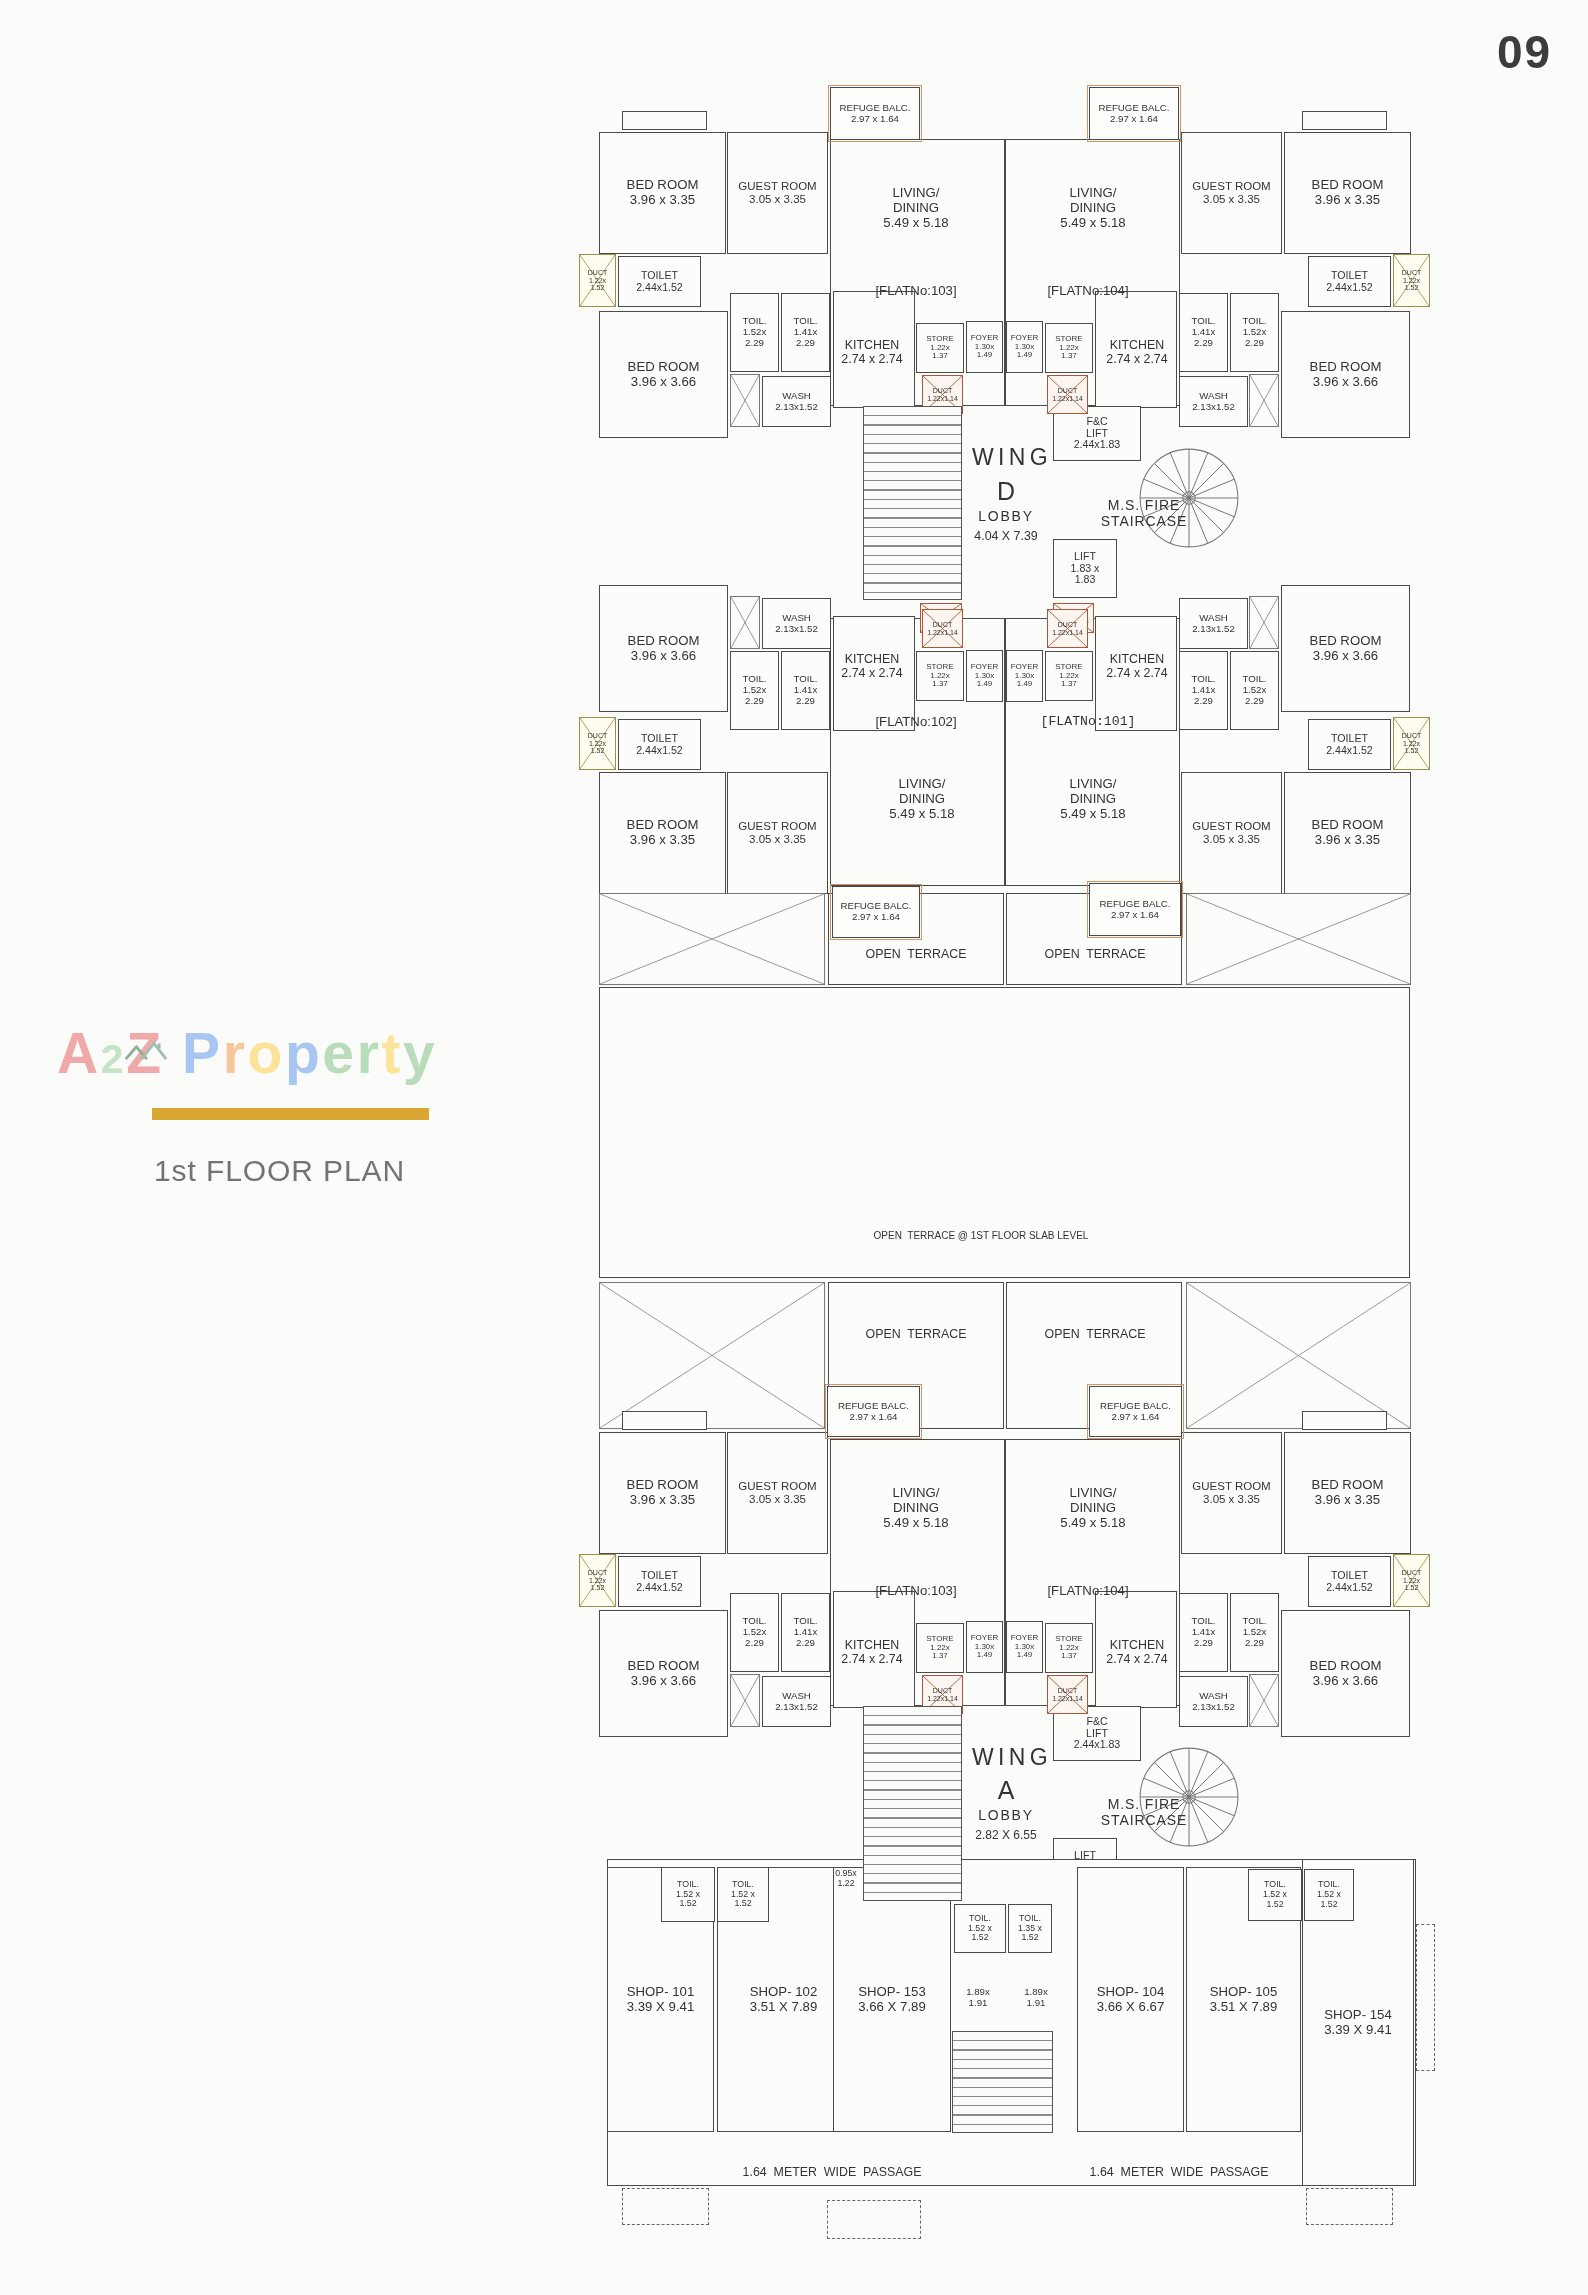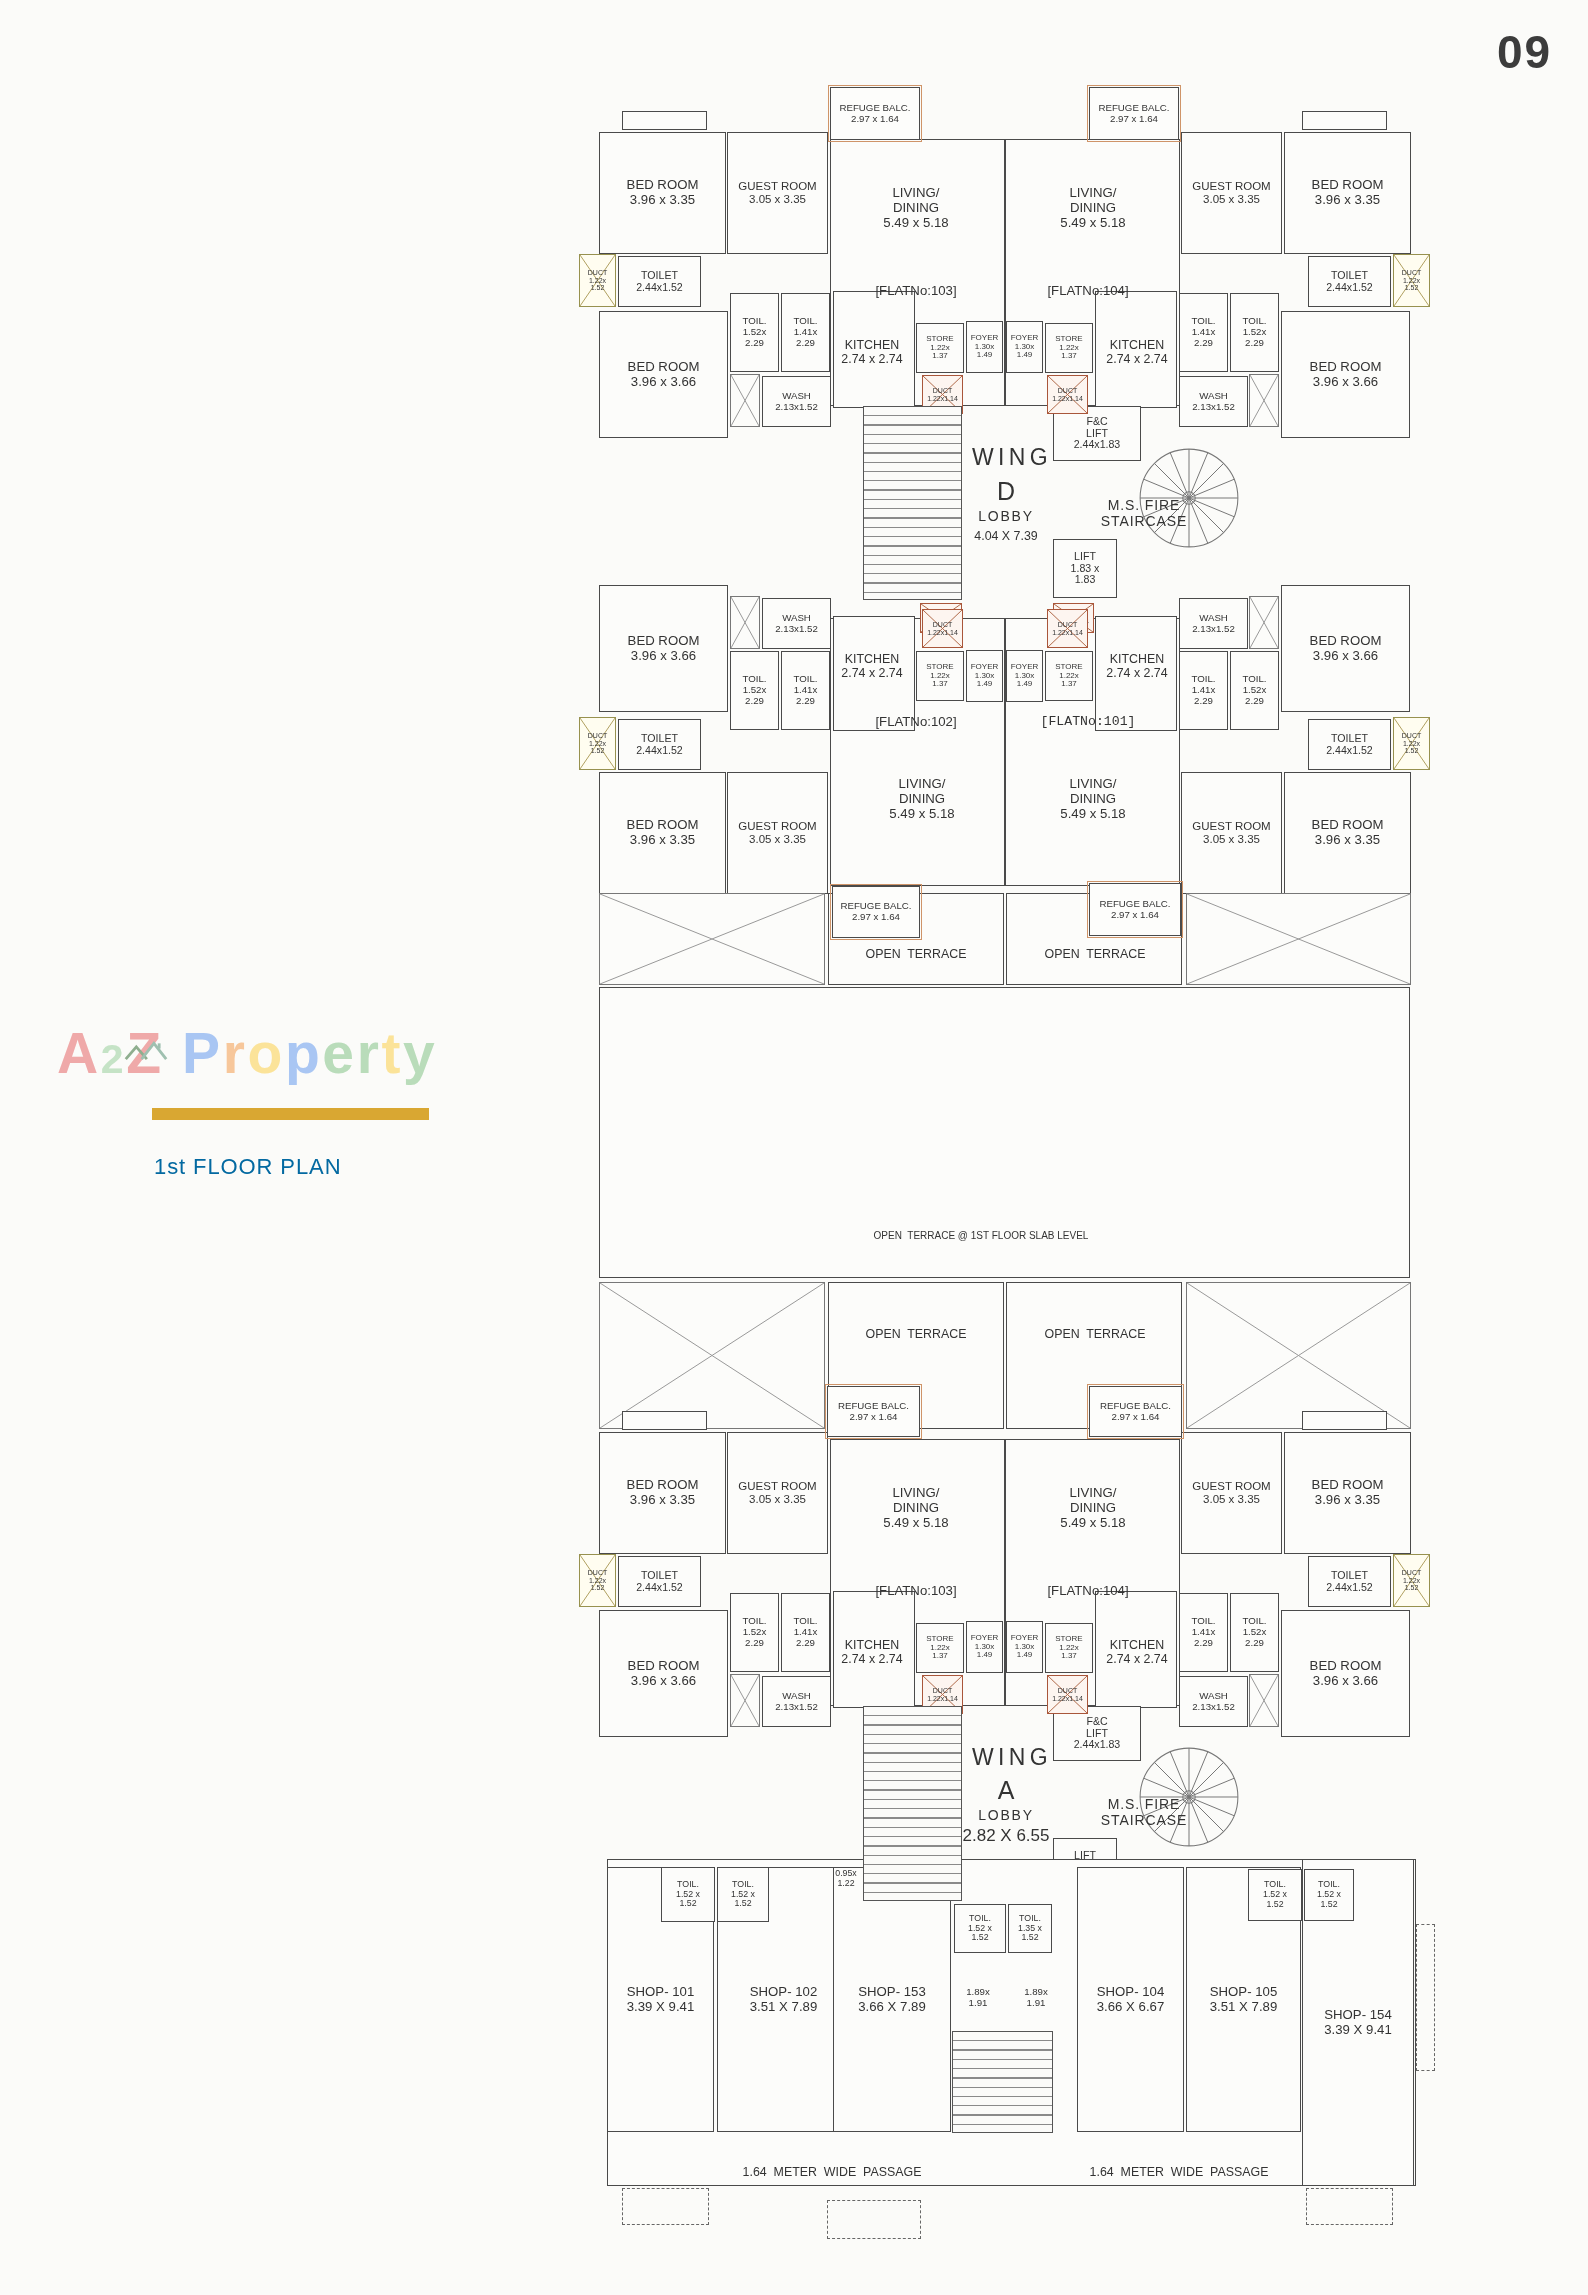--- a/index.html
+++ b/index.html
@@ -6,21 +6,21 @@
   #canvas{position:relative;width:1588px;height:2295px;background:#fbfbf9;
           font-family:"Liberation Sans",sans-serif;color:#333;overflow:hidden;}
   .page-num{position:absolute;left:1497px;top:25px;font-size:46px;font-weight:600;color:#3c3c3c;letter-spacing:1.8px;}
   
   .brand{position:absolute;left:57px;top:1022px;width:477px;}
   .logo{position:relative;font-size:57px;font-weight:700;letter-spacing:2.6px;line-height:1.1;}
   .logo .house{position:absolute;left:67px;top:-12.4px;}
   .title{margin:23px 0 0 95px;font-size:40px;color:#4e4e4e;letter-spacing:0.9px;}
   .title b{color:#3d3d3d;}
   .rule{margin:23px 0 0 95px;width:277px;height:12.4px;background:#d9a732;}
-  .subtitle{margin:34px 0 0 97px;font-size:22px;color:#0369a1;letter-spacing:0.9px;}
+  .subtitle{margin:34px 0 0 97px;font-size:30px;color:#737373;letter-spacing:0.9px;}
   .watermark{position:absolute;left:900px;top:1073px;transform:translate(-50%,-50%);
              font-size:39px;color:#9f9f9f;opacity:.45;letter-spacing:0.9px;white-space:nowrap;}
   
   #plan{position:absolute;inset:0;}
   .rm{position:absolute;box-sizing:border-box;display:flex;flex-direction:column;
       align-items:center;justify-content:center;text-align:center;line-height:1.12;color:#333;}
   .rm .ln{display:block;white-space:pre;position:relative;z-index:2;}
   .room,.plain{border:1.3px solid #4a4a4a;background:#fcfcfa;z-index:2;}
   .refuge{border:1.3px solid #4a4a4a;background:#fdfdfb;outline:1.3px solid #cf9468;outline-offset:1.8px;z-index:4;}
   .duct{border:1.3px solid #97914f;background:#fffdf0;z-index:3;}
@@ -695,21 +695,21 @@
       </div>
       <div class="rm label" style="left: 1012px; top: 1758px; transform: translate(-50%, -50%); font-size: 23px; letter-spacing: 4.4px;">
         <span class="ln">WING</span>
       </div>
       <div class="rm label" style="left: 1006px; top: 1790px; transform: translate(-50%, -50%); font-size: 25px;">
         <span class="ln">A</span>
       </div>
       <div class="rm label" style="left: 1006px; top: 1816px; transform: translate(-50%, -50%); font-size: 14px; letter-spacing: 1.8px;">
         <span class="ln">LOBBY</span>
       </div>
-      <div class="rm label" style="left: 1006px; top: 1836px; transform: translate(-50%, -50%); font-size: 17px;">
+      <div class="rm label" style="left: 1006px; top: 1836px; transform: translate(-50%, -50%); font-size: 12px;">
         <span class="ln">2.82 X 6.55</span>
       </div>
       <div class="rm label" style="left: 1144px; top: 1813px; transform: translate(-50%, -50%); font-size: 14px; letter-spacing: 0.9px;">
         <span class="ln">M.S. FIRE</span>
         <span class="ln">STAIRCASE</span>
       </div>
       <div class="rm plain" style="left: 607px; top: 1859px; width: 809px; height: 327px;"></div>
       <div class="rm room" style="left: 607px; top: 1867px; width: 107px; height: 265px; font-size: 13.2px;">
         <span class="ln">SHOP- 101</span>
         <span class="ln">3.39 X 9.41</span>

